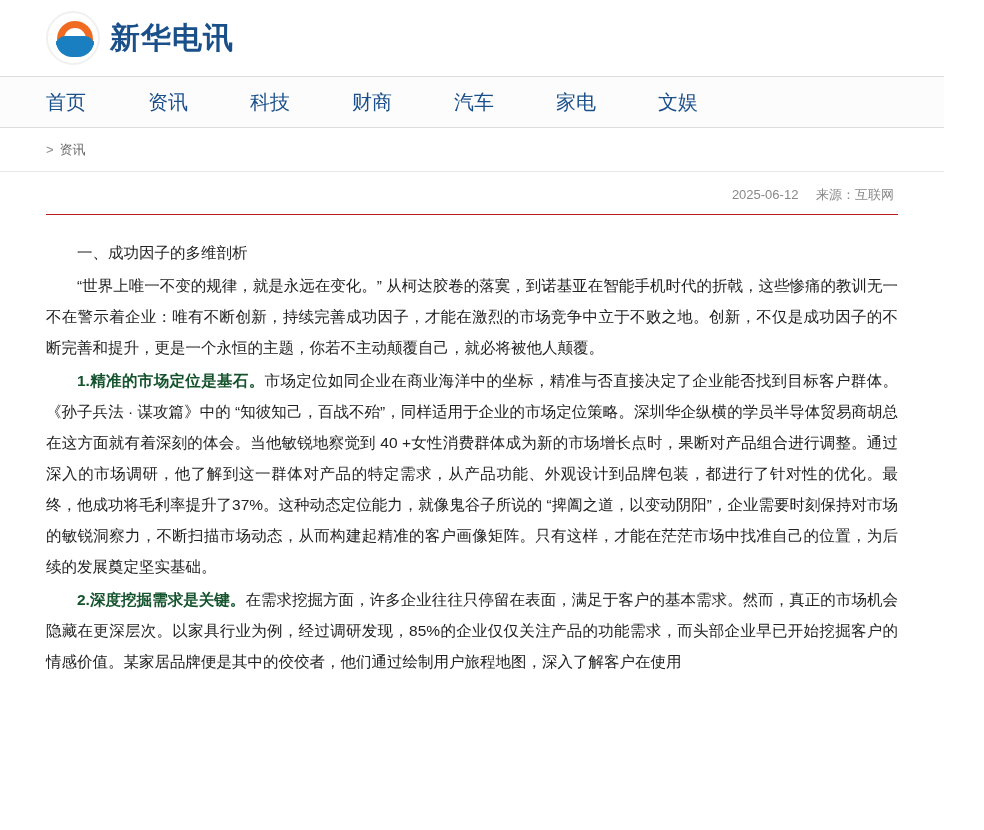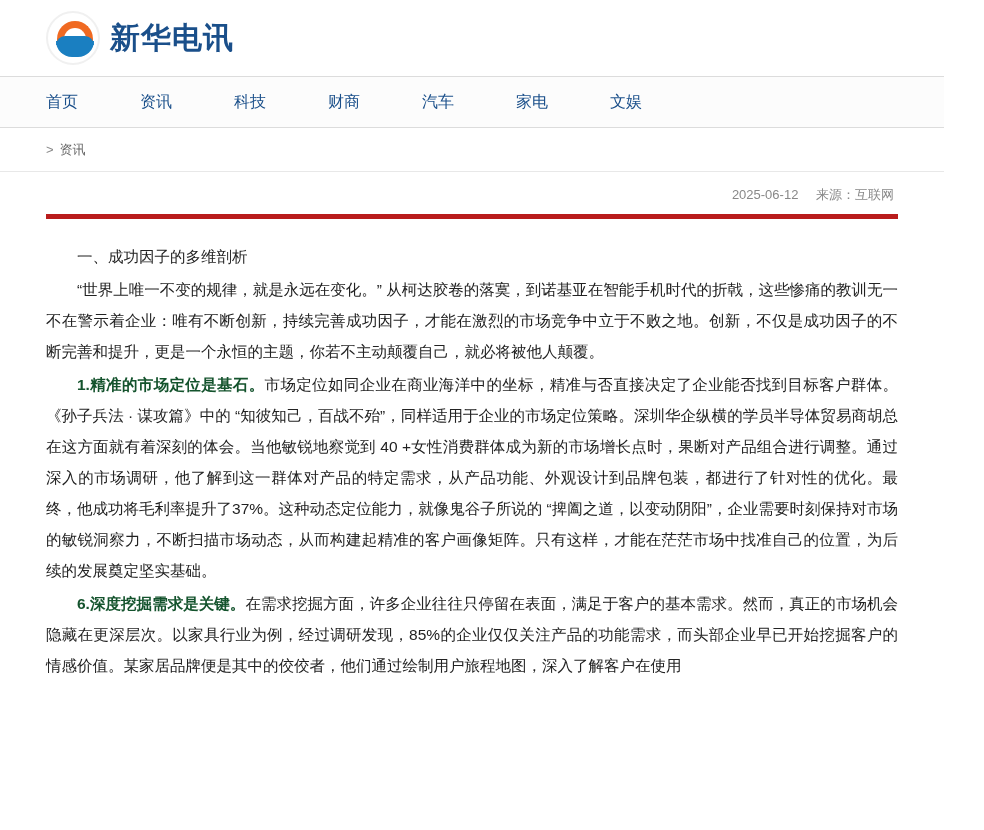--- a/index.html
+++ b/index.html
@@ -84,21 +84,21 @@
   .nav {
     border-top: 1px solid #dcdcdc;
     border-bottom: 1px solid #dcdcdc;
     height: 52px;
     display: flex;
     align-items: center;
     padding-left: 46px;
     background: #fcfcfc;
   }
   .nav-item {
-    font-size: 16px;
+    font-size: 20px;
     color: #1a4f8a;
     margin-right: 62px;
     cursor: pointer;
     white-space: nowrap;
   }
 
   
   .breadcrumb {
     height: 44px;
     display: flex;
@@ -120,21 +120,21 @@
     font-weight: normal;
     margin: 22px 0 0 0;
     line-height: 1.35;
     letter-spacing: 0.5px;
   }
   .article-meta {
     text-align: right;
     font-size: 13px;
     color: #888888;
     padding: 14px 4px 10px 0;
-    border-bottom: 5px solid #b91c1c;
+    border-bottom: 1px solid #b91c1c;
   }
   .article-body {
     padding-top: 12px;
   }
   .para {
     font-size: 15.5px;
     line-height: 2.0;
     color: #222222;
     margin: 0 0 2px 0;
     text-align: justify;
@@ -182,18 +182,18 @@
       <span style="margin-left:14px">来源：</span><span>互联网</span>
     </div>
 
     <div class="article-body">
       <p class="para section-head">一、成功因子的多维剖析</p>
       <p class="para">“世界上唯一不变的规律，就是永远在变化。” 从柯达胶卷的落寞，到诺基亚在智能手机时代的折戟，这些惨痛的教训无一不在警示着企业：唯有不断创新，持续完善成功因子，才能在激烈的市场竞争中立于不败之地。创新，不仅是成功因子的不断完善和提升，更是一个永恒的主题，你若不主动颠覆自己，就必将被他人颠覆。</p>
       <p class="para">
         <b>1.精准的市场定位是基石。</b><span>市场定位如同企业在商业海洋中的坐标，精准与否直接决定了企业能否找到目标客户群体。《孙子兵法 · 谋攻篇》中的 “知彼知己，百战不殆”，同样适用于企业的市场定位策略。深圳华企纵横的学员半导体贸易商胡总在这方面就有着深刻的体会。当他敏锐地察觉到 40 +女性消费群体成为新的市场增长点时，果断对产品组合进行调整。通过深入的市场调研，他了解到这一群体对产品的特定需求，从产品功能、外观设计到品牌包装，都进行了针对性的优化。最终，他成功将毛利率提升了37%。这种动态定位能力，就像鬼谷子所说的 “捭阖之道，以变动阴阳”，企业需要时刻保持对市场的敏锐洞察力，不断扫描市场动态，从而构建起精准的客户画像矩阵。只有这样，才能在茫茫市场中找准自己的位置，为后续的发展奠定坚实基础。</span>
       </p>
       <p class="para">
-        <b>6.深度挖掘需求是关键。</b><span>在需求挖掘方面，许多企业往往只停留在表面，满足于客户的基本需求。然而，真正的市场机会隐藏在更深层次。以家具行业为例，经过调研发现，85%的企业仅仅关注产品的功能需求，而头部企业早已开始挖掘客户的情感价值。某家居品牌便是其中的佼佼者，他们通过绘制用户旅程地图，深入了解客户在使用</span>
+        <b>2.深度挖掘需求是关键。</b><span>在需求挖掘方面，许多企业往往只停留在表面，满足于客户的基本需求。然而，真正的市场机会隐藏在更深层次。以家具行业为例，经过调研发现，85%的企业仅仅关注产品的功能需求，而头部企业早已开始挖掘客户的情感价值。某家居品牌便是其中的佼佼者，他们通过绘制用户旅程地图，深入了解客户在使用</span>
       </p>
     </div>
   </div>
 
 </div>
 
 </body></html>

